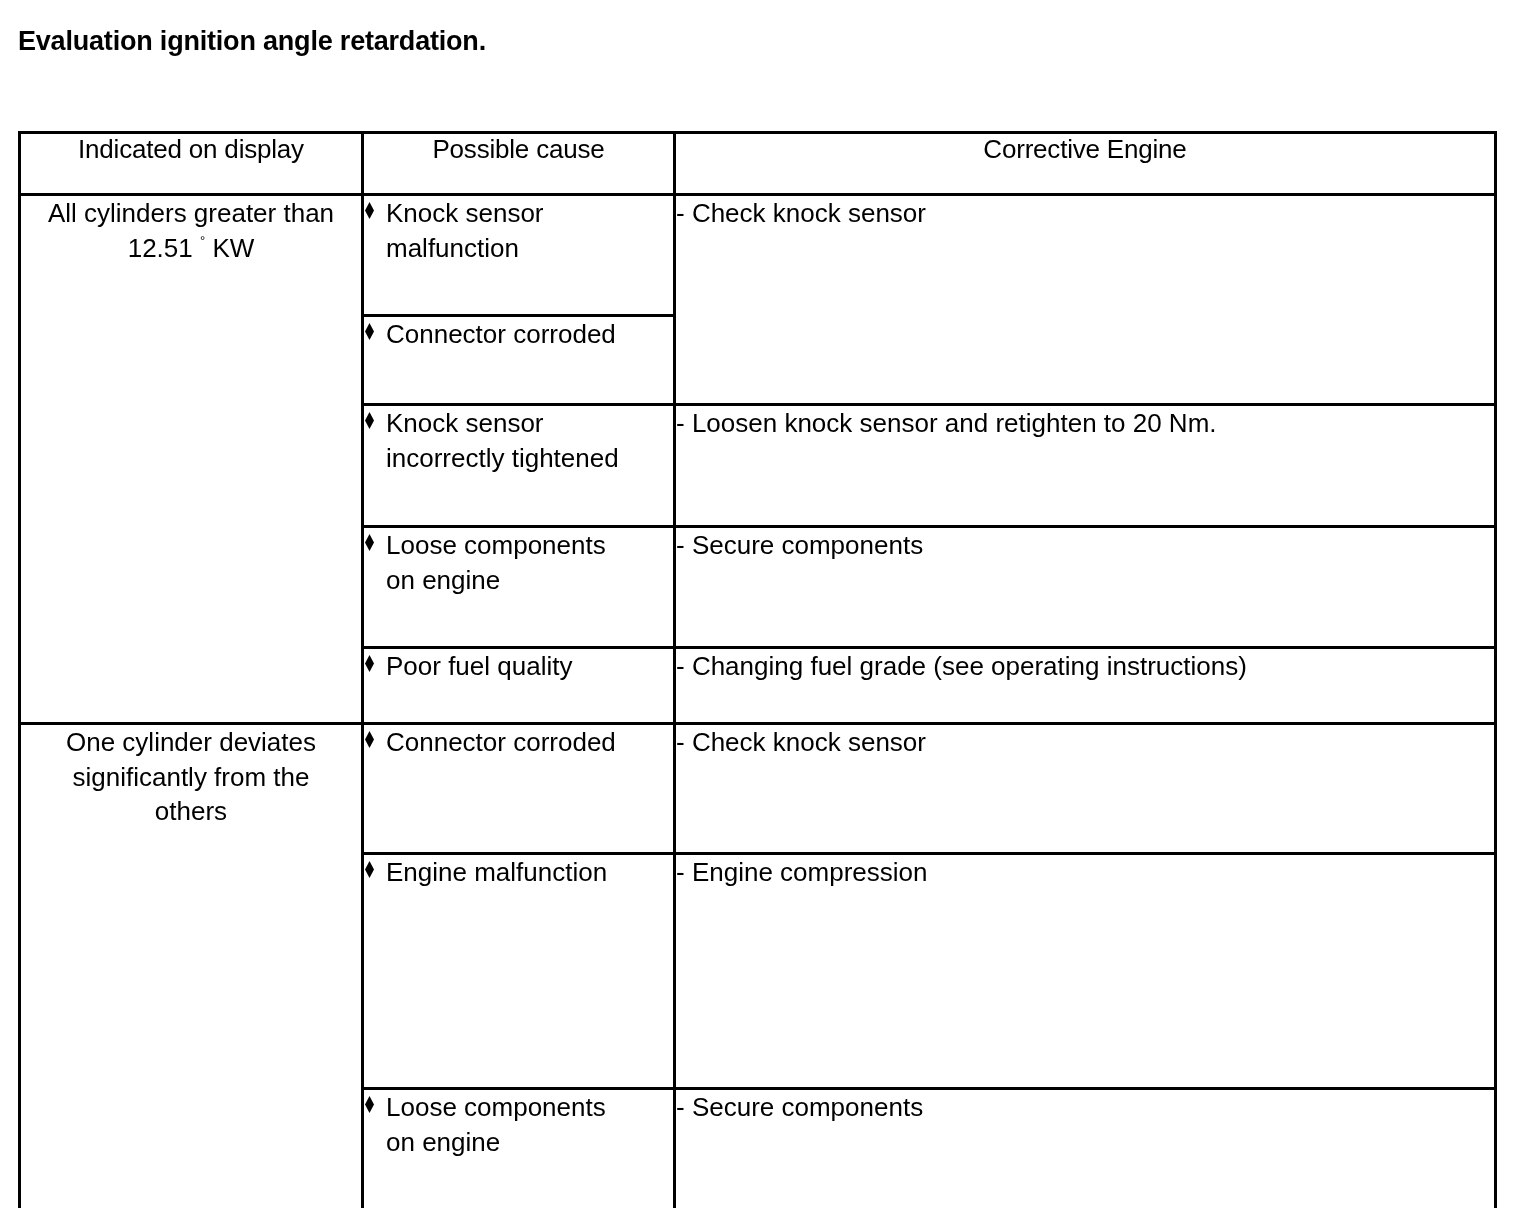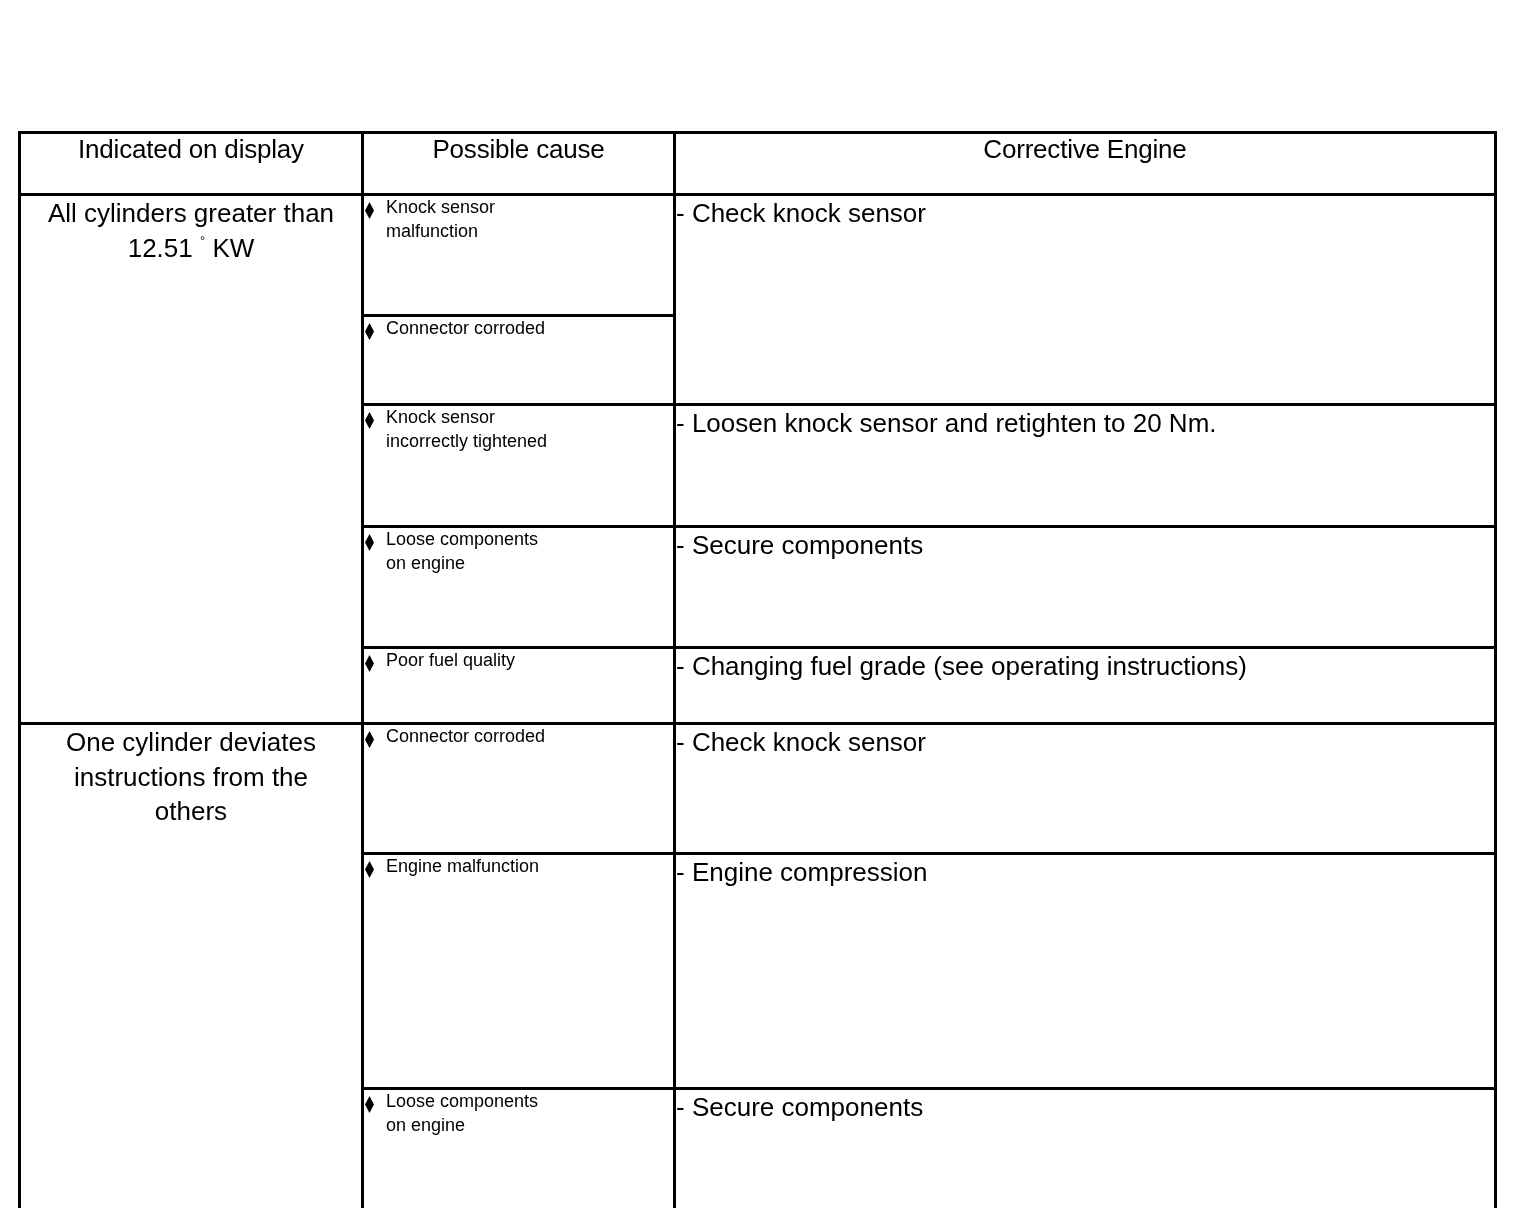--- a/index.html
+++ b/index.html
@@ -95,21 +95,21 @@
   }
   .bullet {
     flex: 0 0 auto;
     width: 22px;
     margin-top: 6px;
     text-align: left;
   }
   .bullet svg { display: block; }
   .cause-text {
     flex: 1 1 auto;
-    font-size: 18px;
+    font-size: 26px;
     line-height: 1.33;
   }
   .cause-text .ln { display: block; white-space: nowrap; }
 
   
   .cell-act {
     padding: 22px 10px 10px 14px;
     font-size: 26px;
     line-height: 1.33;
   }
@@ -123,20 +123,21 @@
   .r5 { height: 76px;  }
   .r6 { height: 130px; }
   .r7 { height: 235px; }
   .r8 { height: 124px; }
 </style>
 </head>
 <body>
 
 <div class="page">
 
+  <div class="doc-title">Evaluation ignition angle retardation.</div>
 
   <table class="tbl">
     <colgroup>
       <col class="col-a">
         <col class="col-b">
         <col class="col-c">
     </colgroup>
 
     <tbody>
         <tr>
@@ -237,21 +238,21 @@
         </div>
       </td>
       <td class="cell-act">
         <span class="ln">- Changing fuel grade (see operating instructions)</span>
       </td>
     </tr>
 
     <tr class="r6">
       <td class="cell-ind" rowspan="3">
         <span class="ln">One cylinder deviates</span>
-        <span class="ln">instructions from the</span>
+        <span class="ln">significantly from the</span>
         <span class="ln">others</span>
       </td>
 
       <td class="cell-cause">
         <div class="cause-row">
           <span class="bullet">
             <svg width="11" height="17" viewBox="0 0 11 17" aria-hidden="true">
               <polygon points="5.5,0 10,8.5 5.5,17 1,8.5" fill="#000"></polygon>
             </svg>
           </span>

